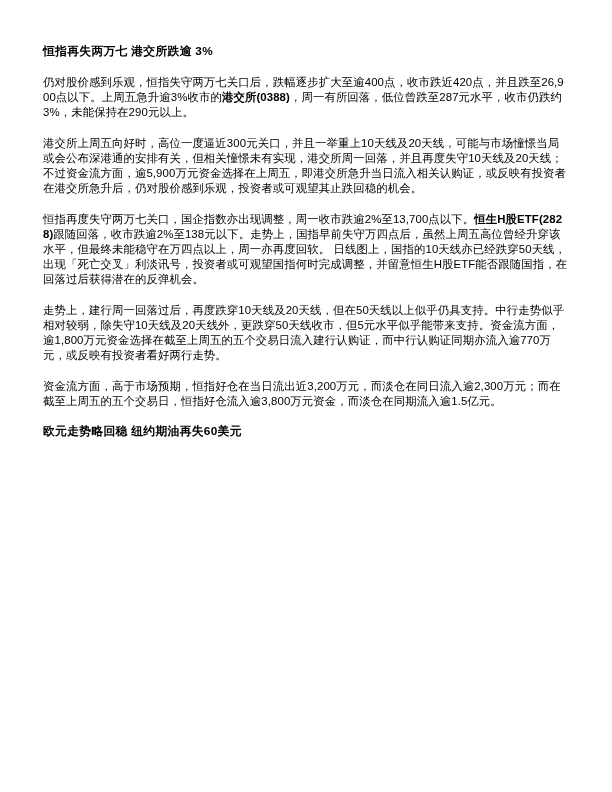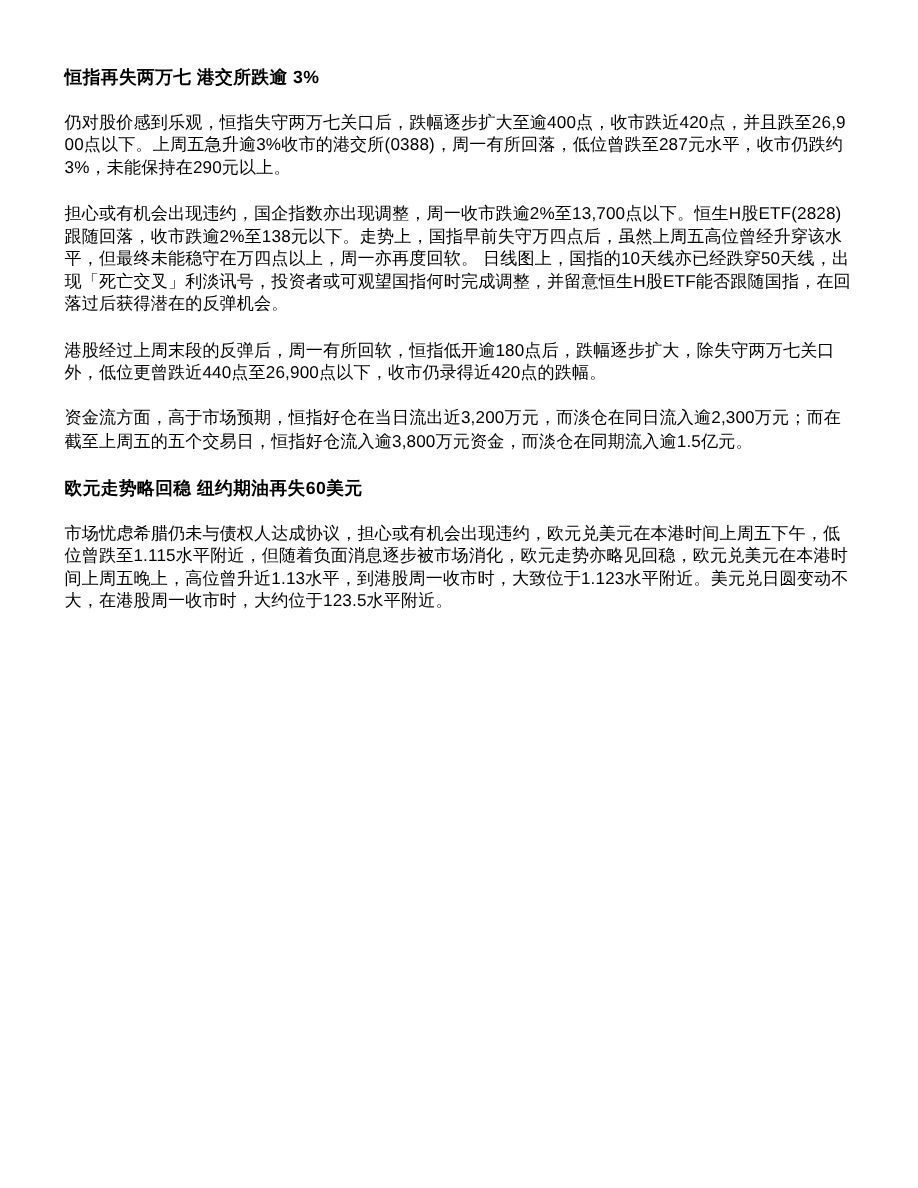--- a/index.html
+++ b/index.html
@@ -33,29 +33,29 @@
   }
   .paragraph {
     font-size: 11.4px;
     line-height: 15.1px;
     margin: 0 0 15.6px 0;
     text-align: left;
     word-break: break-all;
     letter-spacing: 0.1px;
   }
   .paragraph b {
-    font-weight: normal;
+    font-weight: bold;
   }
 </style>
 </head>
 <body>
 
 <div class="page">
   <div class="content">
       <div class="section-heading">恒指再失两万七 港交所跌逾 3%</div>
       <p class="paragraph"><span>仍对股价感到乐观，恒指失守两万七关口后，跌幅逐步扩大至逾400点，收市跌近420点，并且跌至26,900点以下。上周五急升逾3%收市的</span><b>港交所(0388)</b><span>，周一有所回落，低位曾跌至287元水平，收市仍跌约3%，未能保持在290元以上。</span></p>
-      <p class="paragraph"><span>担心或有机会出现违约，国企指数亦出现调整，周一收市跌逾2%至13,700点以下。</span><b>恒生H股ETF(2828)</b><span>跟随回落，收市跌逾2%至138元以下。走势上，国指早前失守万四点后，虽然上周五高位曾经升穿该水平，但最终未能稳守在万四点以上，周一亦再度回软。 日线图上，国指的10天线亦已经跌穿50天线，出现「死亡交叉」利淡讯号，投资者或可观望国指何时完成调整，并留意恒生H股ETF能否跟随国指，在回落过后获得潜在的反弹机会。</span></p>
-      <p class="paragraph"><span>港股经过上周末段的反弹后，周一有所回软，恒指低开逾180点后，跌幅逐步扩大，除失守两万七关口外，低位更曾跌近440点至26,900点以下，收市仍录得近420点的跌幅。</span></p>
+      <p class="paragraph"><span>港交所上周五向好时，高位一度逼近300元关口，并且一举重上10天线及20天线，可能与市场憧憬当局或会公布深港通的安排有关，但相关憧憬未有实现，港交所周一回落，并且再度失守10天线及20天线；不过资金流方面，逾5,900万元资金选择在上周五，即港交所急升当日流入相关认购证，或反映有投资者在港交所急升后，仍对股价感到乐观，投资者或可观望其止跌回稳的机会。</span></p>
+      <p class="paragraph"><span>恒指再度失守两万七关口，国企指数亦出现调整，周一收市跌逾2%至13,700点以下。</span><b>恒生H股ETF(2828)</b><span>跟随回落，收市跌逾2%至138元以下。走势上，国指早前失守万四点后，虽然上周五高位曾经升穿该水平，但最终未能稳守在万四点以上，周一亦再度回软。 日线图上，国指的10天线亦已经跌穿50天线，出现「死亡交叉」利淡讯号，投资者或可观望国指何时完成调整，并留意恒生H股ETF能否跟随国指，在回落过后获得潜在的反弹机会。</span></p>
+      <p class="paragraph"><span>走势上，建行周一回落过后，再度跌穿10天线及20天线，但在50天线以上似乎仍具支持。中行走势似乎相对较弱，除失守10天线及20天线外，更跌穿50天线收市，但5元水平似乎能带来支持。资金流方面，逾1,800万元资金选择在截至上周五的五个交易日流入建行认购证，而中行认购证同期亦流入逾770万元，或反映有投资者看好两行走势。</span></p>
       <p class="paragraph"><span>资金流方面，高于市场预期，恒指好仓在当日流出近3,200万元，而淡仓在同日流入逾2,300万元；而在截至上周五的五个交易日，恒指好仓流入逾3,800万元资金，而淡仓在同期流入逾1.5亿元。</span></p>
       <div class="section-heading">欧元走势略回稳 纽约期油再失60美元</div>
-      <p class="paragraph"><span>市场忧虑希腊仍未与债权人达成协议，担心或有机会出现违约，欧元兑美元在本港时间上周五下午，低位曾跌至1.115水平附近，但随着负面消息逐步被市场消化，欧元走势亦略见回稳，欧元兑美元在本港时间上周五晚上，高位曾升近1.13水平，到港股周一收市时，大致位于1.123水平附近。美元兑日圆变动不大，在港股周一收市时，大约位于123.5水平附近。</span></p>
     </div>
 </div>
 
 </body></html>

